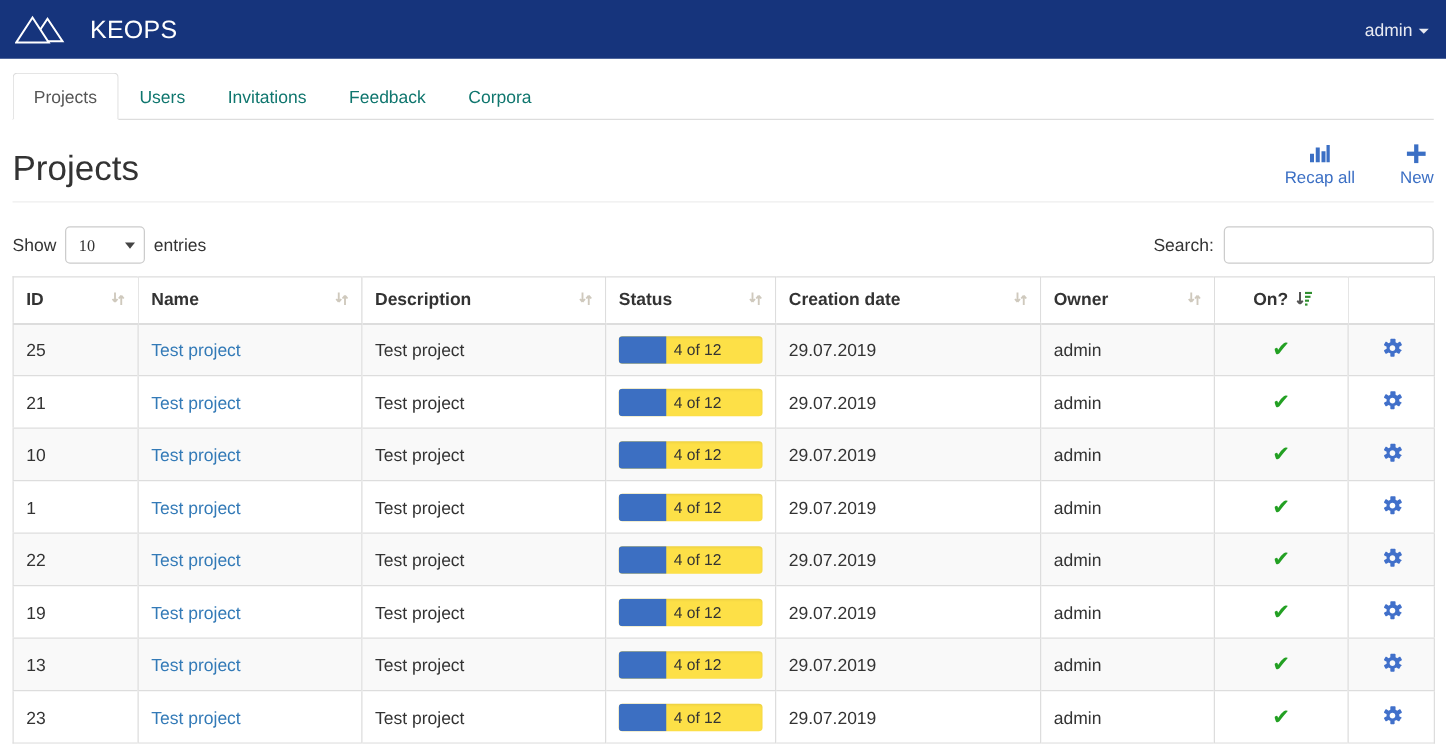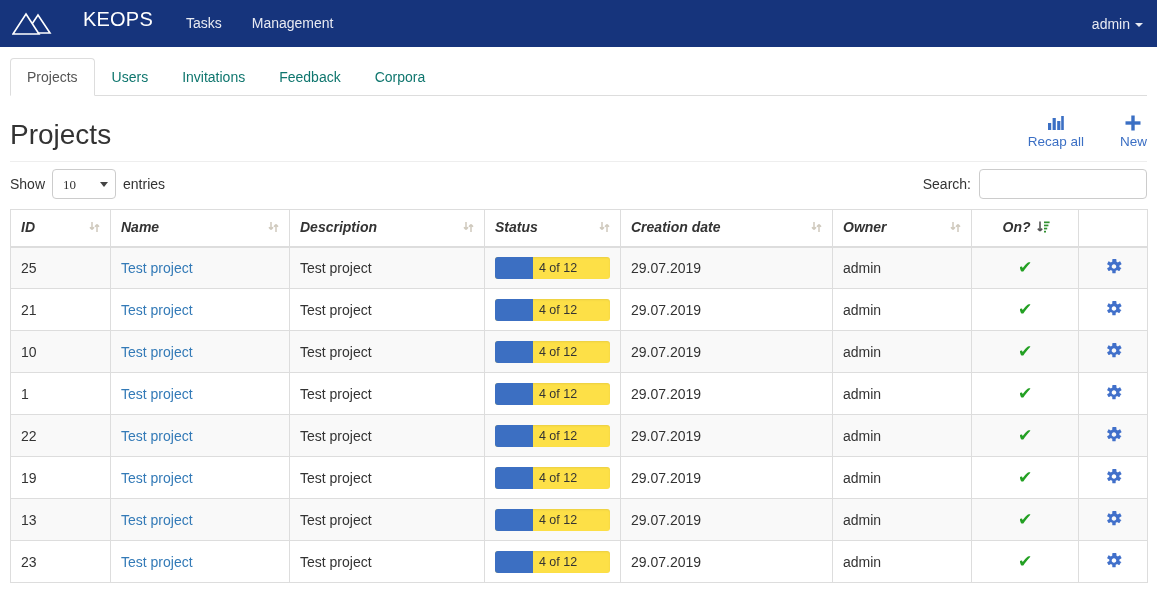--- a/index.html
+++ b/index.html
@@ -22,21 +22,22 @@
     height: 47px;
     background: #16347c;
     display: flex;
     align-items: center;
     padding: 0 0 0 12px;
     box-sizing: border-box;
     position: relative;
   }
   .brand {
     display: flex;
-    gap: 24px;
+    align-items: center;
+    gap: 13px;
     text-decoration: none;
     padding-right: 18px;
   }
   .brand-logo {
     width: 47px;
     height: 30px;
     display: block;
   }
   .brand-text {
     color: #ffffff;
@@ -161,21 +162,21 @@
     align-items: center;
     justify-content: center;
     margin-bottom: 3px;
   }
 
   
   .dt-controls {
     display: flex;
     align-items: flex-start;
     justify-content: space-between;
-    margin-top: 7px;
+    margin-top: 19px;
     margin-bottom: 10px;
   }
   .dt-length {
     display: flex;
     align-items: center;
     gap: 7px;
     font-size: 14px;
     color: #333333;
   }
   .dt-select {
@@ -254,21 +255,20 @@
   }
   table.dt thead th:last-child {
     border-right: none;
     cursor: default;
   }
   th .th-inner {
     display: flex;
     align-items: center;
     justify-content: space-between;
     gap: 6px;
-    font-style: italic;
   }
   th.center .th-inner {
     justify-content: center;
   }
   .sort-icon {
     flex: 0 0 auto;
     display: inline-block;
     width: 11px;
     height: 14px;
   }
@@ -348,24 +348,20 @@
 <div class="navbar">
   <a class="brand" href="#">
     <span class="brand-logo">
       <svg viewBox="0 0 47 30" width="47" height="30" aria-hidden="true">
         <path d="M26 6 L38 24 L14 24 Z" fill="none" stroke="#ffffff" stroke-width="1.6"></path>
         <path d="M14 5 L27 25 L1 25 Z" fill="#16347c" stroke="#ffffff" stroke-width="1.6"></path>
       </svg>
     </span>
     <span class="brand-text">KEOPS</span>
   </a>
-  <div class="nav-links">
-    <a class="nav-link" href="#">Tasks</a>
-    <a class="nav-link" href="#">Management</a>
-  </div>
   <div class="nav-right">
     <a class="nav-user" href="#">
       <span>admin</span>
       <span class="caret"></span>
     </a>
   </div>
 </div>
 
 <div class="tabs-wrap">
   <ul class="tabs">

